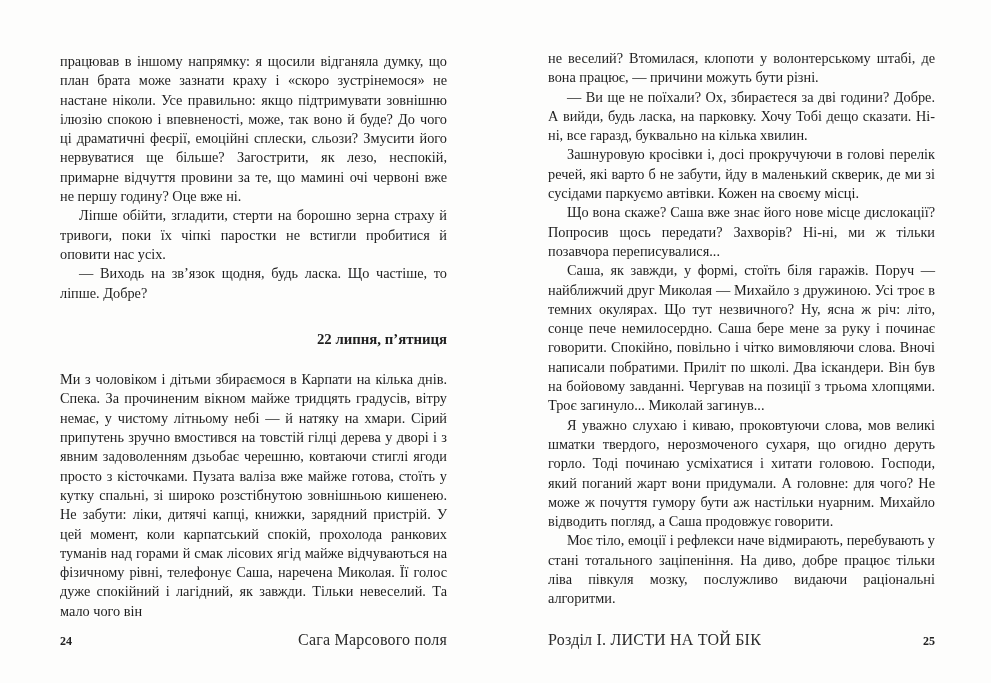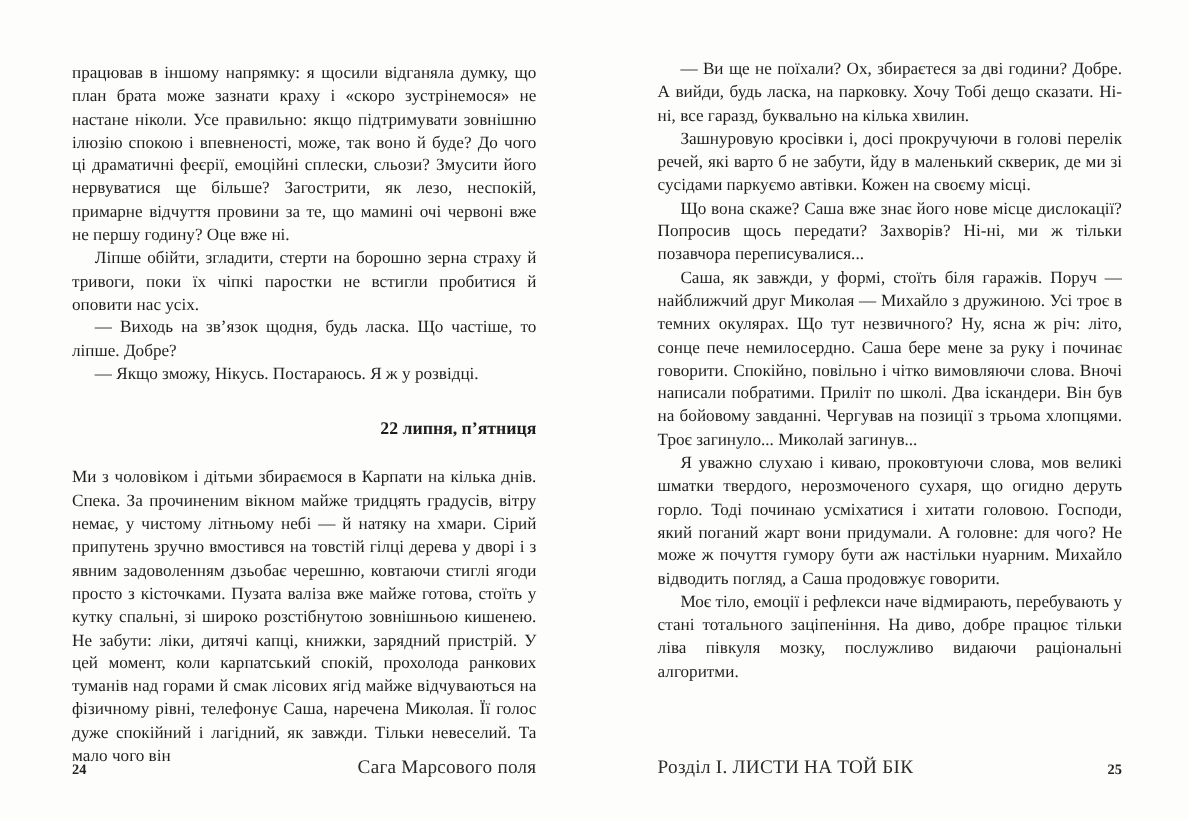--- a/index.html
+++ b/index.html
@@ -49,32 +49,32 @@
 </head>
 <body>
 
 <div class="spread">
 
   <section>
     <div class="page-body page-left-body">
       <p class="no-indent">працював в іншому напрямку: я щосили відганяла думку, що план брата може зазнати краху і «скоро зустрінемося» не настане ніколи. Усе правильно: якщо підтримувати зовнішню ілюзію спокою і впевненості, може, так воно й буде? До чого ці драматичні феєрії, емоційні сплески, сльози? Змусити його нервуватися ще більше? Загострити, як лезо, неспокій, примарне відчуття провини за те, що мамині очі червоні вже не першу годину? Оце вже ні.</p>
       <p>Ліпше обійти, згладити, стерти на борошно зерна страху й тривоги, поки їх чіпкі паростки не встигли пробитися й оповити нас усіх.</p>
       <p>— Виходь на зв’язок щодня, будь ласка. Що частіше, то ліпше. Добре?</p>
-      <p>— Якщо зможу, Нікусь. Постараюсь. Я ж у розвідці.</p>
       <h2 class="heading">22 липня, п’ятниця</h2>
       <p class="no-indent">Ми з чоловіком і дітьми збираємося в Карпати на кілька днів. Спека. За прочиненим вікном майже тридцять градусів, вітру немає, у чистому літньому небі — й натяку на хмари. Сірий припутень зручно вмостився на товстій гілці дерева у дворі і з явним задоволенням дзьобає черешню, ковтаючи стиглі ягоди просто з кісточками. Пузата валіза вже майже готова, стоїть у кутку спальні, зі широко розстібнутою зовнішньою кишенею. Не забути: ліки, дитячі капці, книжки, зарядний пристрій. У цей момент, коли карпатський спокій, прохолода ранкових туманів над горами й смак лісових ягід майже відчуваються на фізичному рівні, телефонує Саша, наречена Миколая. Її голос дуже спокійний і лагідний, як завжди. Тільки невеселий. Та мало чого він</p>
     </div>
     <div class="footer footer-left">
       <span class="page-num">24</span>
       <span class="running-title">Сага Марсового поля</span>
     </div>
   </section>
 
   <section>
     <div class="page-body page-right-body">
+      <p class="no-indent">не веселий? Втомилася, клопоти у волонтерському штабі, де вона працює, — причини можуть бути різні.</p>
       <p>— Ви ще не поїхали? Ох, збираєтеся за дві години? Добре. А вийди, будь ласка, на парковку. Хочу Тобі дещо сказати. Ні-ні, все гаразд, буквально на кілька хвилин.</p>
       <p>Зашнуровую кросівки і, досі прокручуючи в голові перелік речей, які варто б не забути, йду в маленький скверик, де ми зі сусідами паркуємо автівки. Кожен на своєму місці.</p>
       <p>Що вона скаже? Саша вже знає його нове місце дислокації? Попросив щось передати? Захворів? Ні-ні, ми ж тільки позавчора переписувалися...</p>
       <p>Саша, як завжди, у формі, стоїть біля гаражів. Поруч — найближчий друг Миколая — Михайло з дружиною. Усі троє в темних окулярах. Що тут незвичного? Ну, ясна ж річ: літо, сонце пече немилосердно. Саша бере мене за руку і починає говорити. Спокійно, повільно і чітко вимовляючи слова. Вночі написали побратими. Приліт по школі. Два іскандери. Він був на бойовому завданні. Чергував на позиції з трьома хлопцями. Троє загинуло... Миколай загинув...</p>
       <p>Я уважно слухаю і киваю, проковтуючи слова, мов великі шматки твердого, нерозмоченого сухаря, що огидно деруть горло. Тоді починаю усміхатися і хитати головою. Господи, який поганий жарт вони придумали. А головне: для чого? Не може ж почуття гумору бути аж настільки нуарним. Михайло відводить погляд, а Саша продовжує говорити.</p>
       <p>Моє тіло, емоції і рефлекси наче відмирають, перебувають у стані тотального заціпеніння. На диво, добре працює тільки ліва півкуля мозку, послужливо видаючи раціональні алгоритми.</p>
     </div>
     <div class="footer footer-right">
       <span class="running-title">Розділ І. ЛИСТИ НА ТОЙ БІК</span>
       <span class="page-num">25</span>

